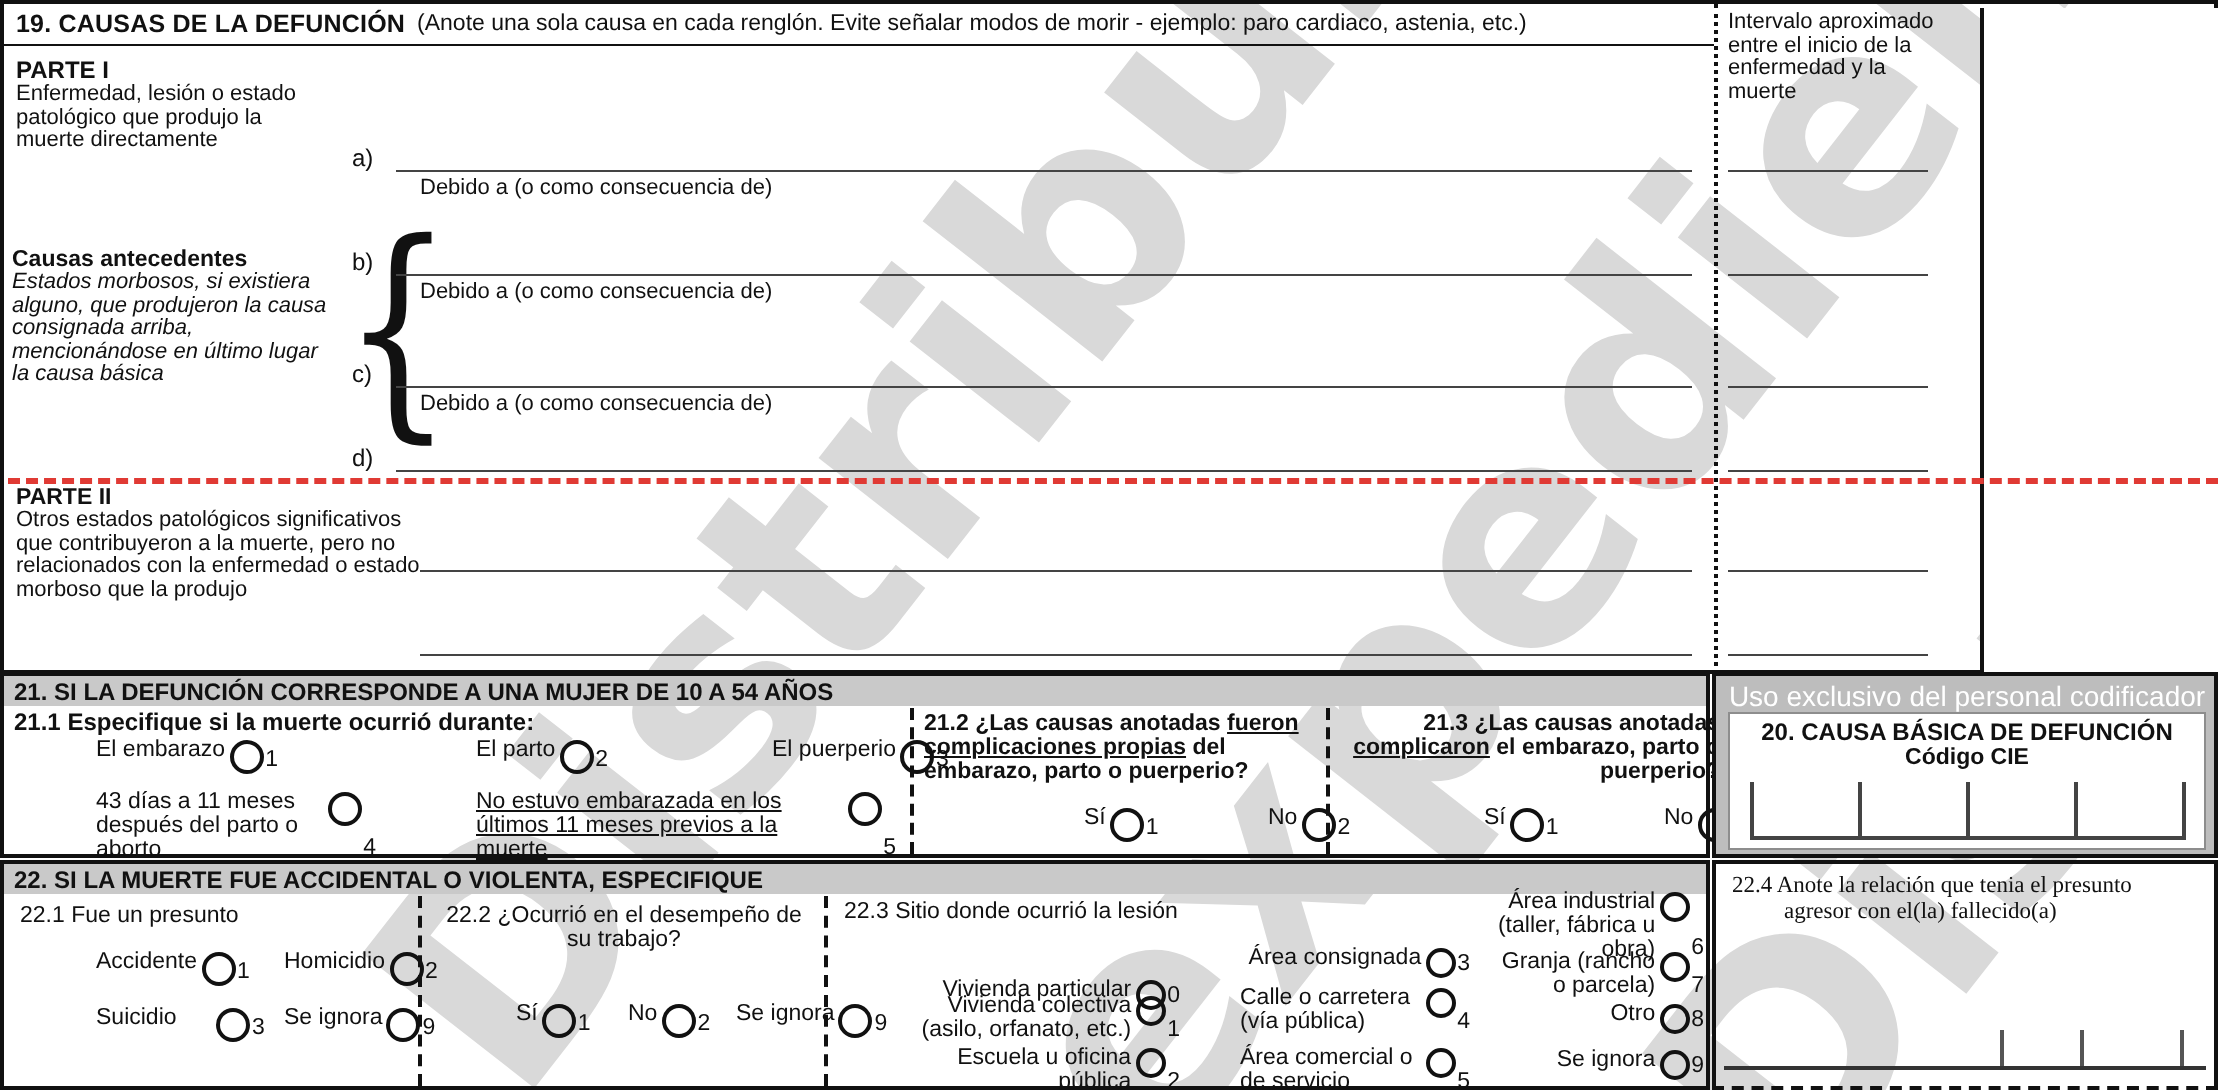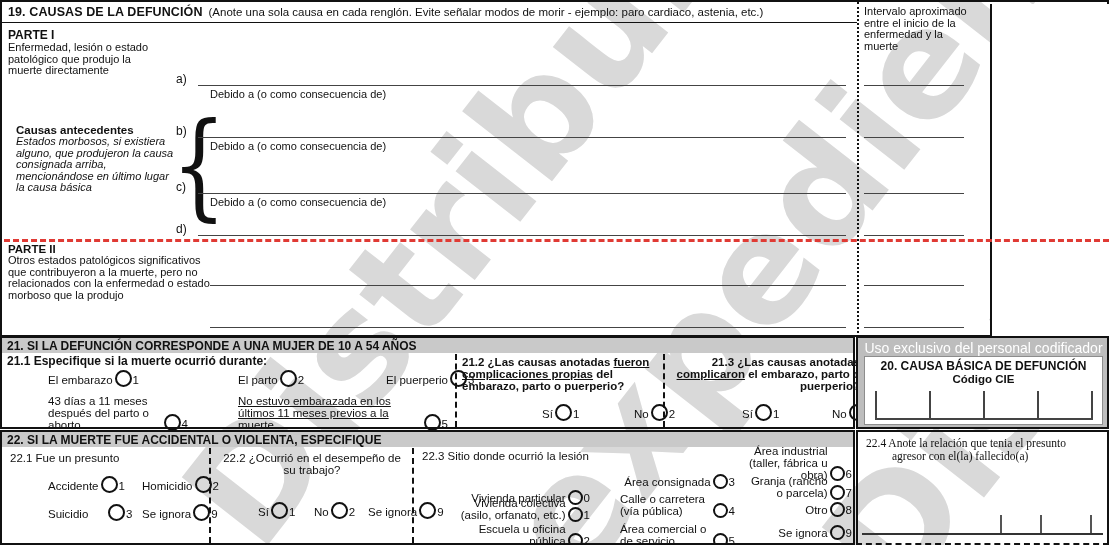--- a/index.html
+++ b/index.html
@@ -52,21 +52,21 @@
   .t-norm{ font-weight:normal; font-size:11.5px; margin-left:6px;}
 
   
   #p1-label{
     position:absolute; left:6px; top:26px; width:160px;
   }
   #p1-label .hd{ font-weight:bold; font-size:12px; }
   #p1-label .bd{ font-size:11px; line-height:11.6px; }
 
   #ante-label{
-    position:absolute; left:14px; top:122px; width:160px;
+    position:absolute; left:4px; top:122px; width:160px;
   }
   #ante-label .hd{ font-weight:bold; font-size:11.5px; }
   #ante-label .bd{ font-size:11px; line-height:11.6px;font-style:italic; }
 
   
   #brace{
     position:absolute; left:160px; top:110px;
     font-size:116px; line-height:106px;
     font-family:"DejaVu Serif", serif;
     color:#111; font-weight:400;
@@ -127,21 +127,21 @@
   #s21-title{
     position:absolute; left:5px; top:1px; font-weight:bold; font-size:12px;
   }
   #s21-sub{
     position:absolute; left:5px; top:16px; font-weight:bold; font-size:12px;
   }
   .vdash{
     position:absolute; width:0; border-left:2px dashed #111;
   }
 
-  .opt{ position:absolute; display:flex; align-items:flex-end;padding-left:40px; }
+  .opt{ position:absolute; display:flex; align-items:flex-start;padding-left:40px; }
   .opt .lbl{ font-size:11.5px; line-height:11.8px; }
   .bubble{
     display:inline-block; width:17px; height:17px;
     border:2.4px solid #111; border-radius:50%;
     margin:0 1px 0 2px; flex:0 0 auto;
   }
   .bub-sm{ width:15px; height:15px; border-width:2.2px; }
   .num-sub{ font-size:11.5px; align-self:flex-end; padding-bottom:1px; }
 
   .qtitle{ position:absolute; font-size:11.5px; font-weight:bold; line-height:12.2px; }

